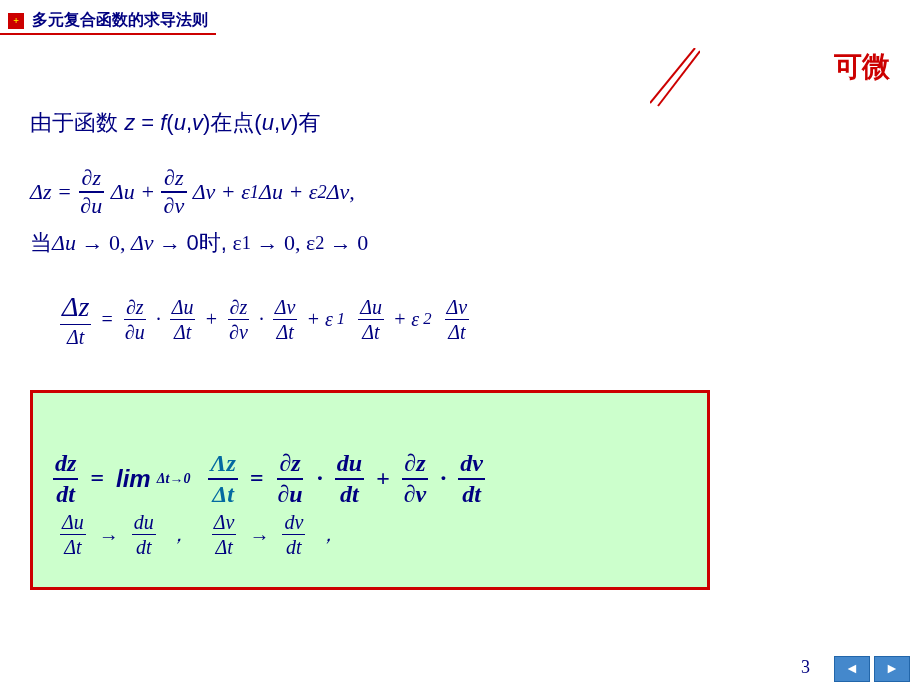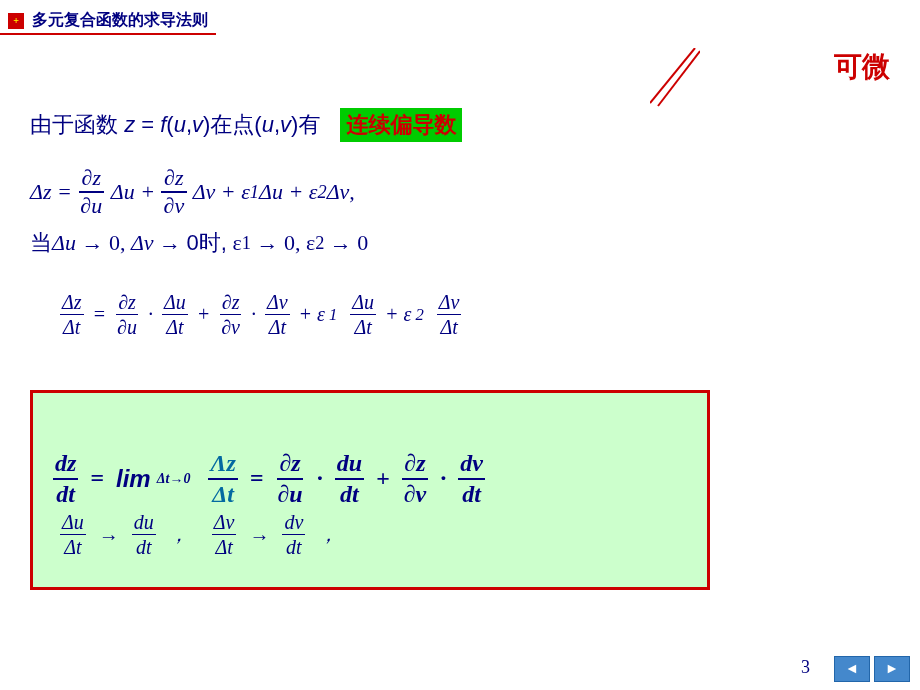--- a/index.html
+++ b/index.html
@@ -205,21 +205,20 @@
   </svg>
 
   <div class="kewei-section">
     <span class="kewei-label">可微</span>
   </div>
 
   <div class="line1">
     <span class="chinese" style="font-style:normal; font-family:'SimSun','Microsoft YaHei',sans-serif; font-size:22px; color:#000080;">
       由于函数 <i>z</i> = <i>f</i>(<i>u</i>,<i>v</i>)在点(<i>u</i>,<i>v</i>)有
     </span>
-    <span class="continuous-highlight">连续偏导数</span>
   </div>
 
   <div class="math-line" style="top: 165px; font-size:22px;">
     Δ<i>z</i>&nbsp;=&nbsp;
     <span class="ifrac-lg" style="color:#000080;">
       <span class="n">∂<i>z</i></span>
       <span class="d">∂<i>u</i></span>
     </span>
     &nbsp;Δ<i>u</i>&nbsp;+&nbsp;
     <span class="ifrac-lg" style="color:#000080;">
@@ -231,21 +230,21 @@
 
   <div class="math-line" style="top: 228px; font-size:22px; font-style:normal;">
     <span style="font-family:'SimSun','Microsoft YaHei',sans-serif; font-style:normal;">当</span>
     <i>Δu</i>&nbsp;→&nbsp;0,&nbsp;<i>Δv</i>&nbsp;→&nbsp;
     <span style="font-family:'SimSun','Microsoft YaHei',sans-serif; font-style:normal;text-align:right;">0时,</span>
     &nbsp;ε<sub>1</sub>&nbsp;→&nbsp;0,&nbsp;ε<sub>2</sub>&nbsp;→&nbsp;0
   </div>
 
   <div class="math-line" style="top: 290px; font-size:20px; gap:4px; left:60px;">
     <span class="ifrac" style="font-size:20px; color:#000080;">
-      <span class="n" style="font-size:20px;">Δ<i>z</i></span>
+      <span class="n" style="font-size:28px;">Δ<i>z</i></span>
       <span class="d" style="font-size:20px;">Δ<i>t</i></span>
     </span>
     &nbsp;=&nbsp;
     <span class="ifrac" style="font-size:20px; color:#000080;">
       <span class="n" style="font-size:20px;">∂<i>z</i></span>
       <span class="d" style="font-size:20px;">∂<i>u</i></span>
     </span>
     &nbsp;·&nbsp;
     <span class="ifrac" style="font-size:20px; color:#000080;">
       <span class="n" style="font-size:20px;">Δ<i>u</i></span>

